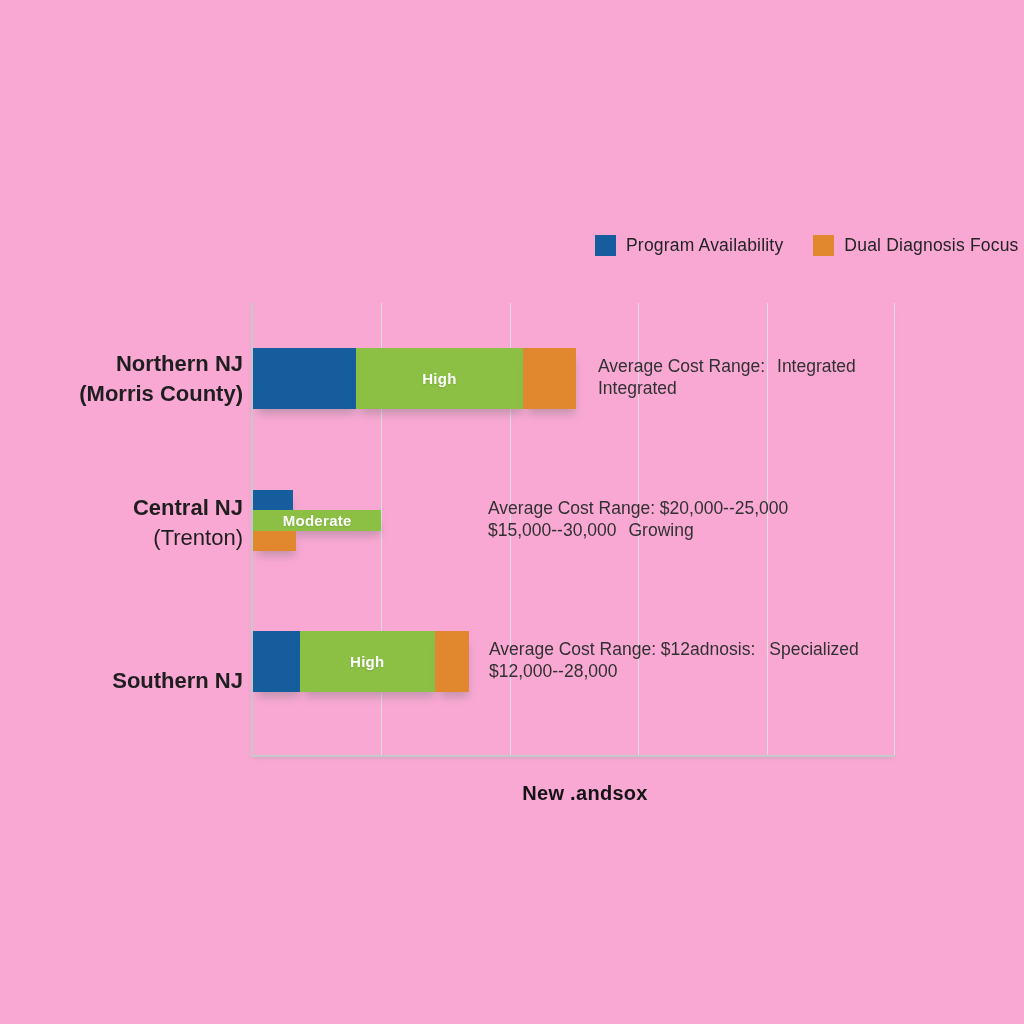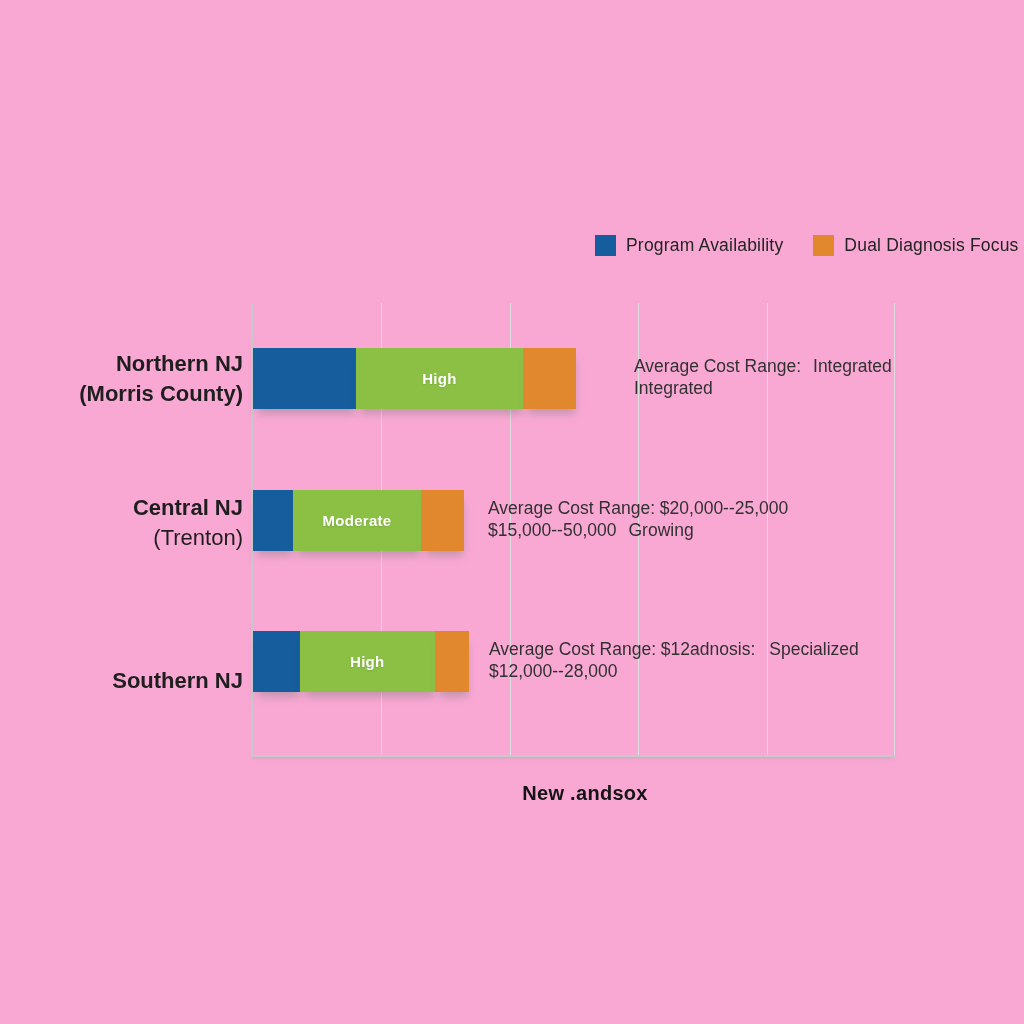--- a/index.html
+++ b/index.html
@@ -48,21 +48,21 @@
 
   .bar-row {
     position: absolute;
     left: 0;
     height: 61px;
     width: 100%;
     display: flex;
     align-items: stretch;
   }
   .bar-row-0 { top: 45px; }
-  .bar-row-1 { top: 187px; }
+  .bar-row-1 { top: 187px; flex-direction: column; }
   .bar-row-2 { top: 328px; }
   .seg {
     height: 100%;
     position: relative;
     box-shadow: 2px 8px 8px -3px rgba(120,120,120,.40);
   }
   .seg-mid { display: flex; align-items: center; justify-content: center; }
   .bar-label {
     color: #ffffff;
     font-weight: 700;
@@ -89,21 +89,21 @@
   .row-label-0 .l2 { font-weight: 600; }
 
   
   .annotation {
     position: absolute;
     color: #313131;
     font-size: 17.5px;
     line-height: 22px;
     white-space: nowrap;
   }
-  .ann-0 { left: 634px; top: 355px; }
+  .ann-0 { left: 598px; top: 355px; }
   .ann-1 { left: 488px; top: 497px; }
   .ann-2 { left: 489px; top: 638px; }
   .ann-0 .gap-b { margin-left: 12px; }
   .ann-1 .gap-b { margin-left: 12px; }
   .ann-2 .gap-b { margin-left: 14px; }
 
   
   .axis-title {
     position: absolute;
     left: 435px;
@@ -175,21 +175,21 @@
       <div class="seg" style="width: 5.4%; background: rgb(225, 136, 47);"></div>
     </div>
   </div>
 
   <div class="annotation ann-0">
     <div><span>Average Cost Range:</span><span class="gap-b">Integrated</span></div>
     <div><span>Integrated</span><span class="gap-b"></span></div>
   </div>
   <div class="annotation ann-1">
     <div><span>Average Cost Range: $20,000--25,000</span><span class="gap-b"></span></div>
-    <div><span>$15,000--50,000</span><span class="gap-b">Growing</span></div>
+    <div><span>$15,000--30,000</span><span class="gap-b">Growing</span></div>
   </div>
   <div class="annotation ann-2">
     <div><span>Average Cost Range: $12adnosis:</span><span class="gap-b">Specialized</span></div>
     <div><span>$12,000--28,000</span><span class="gap-b"></span></div>
   </div>
 
   <div class="axis-title">New .andsox</div>
 
 </div>
 

